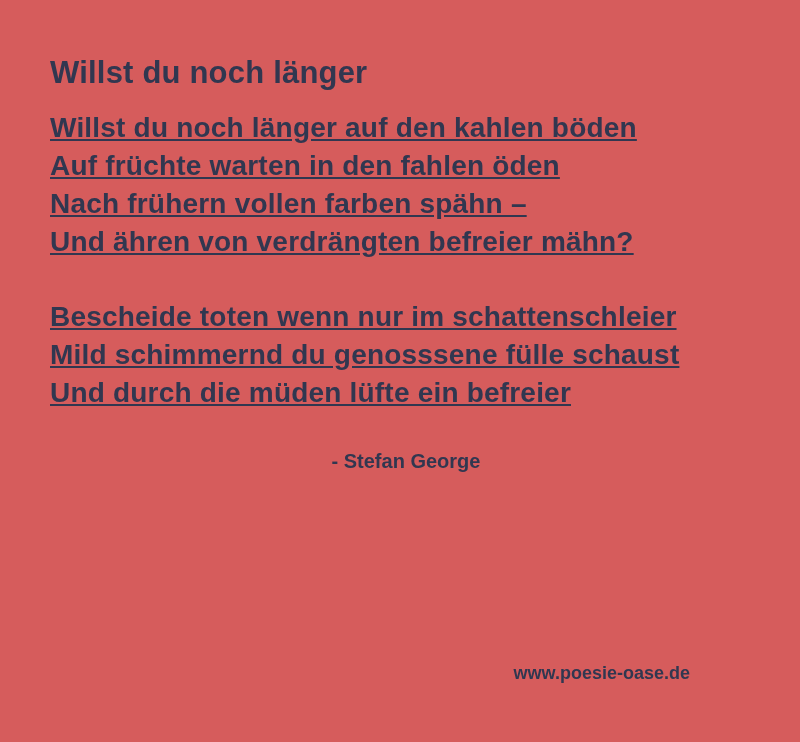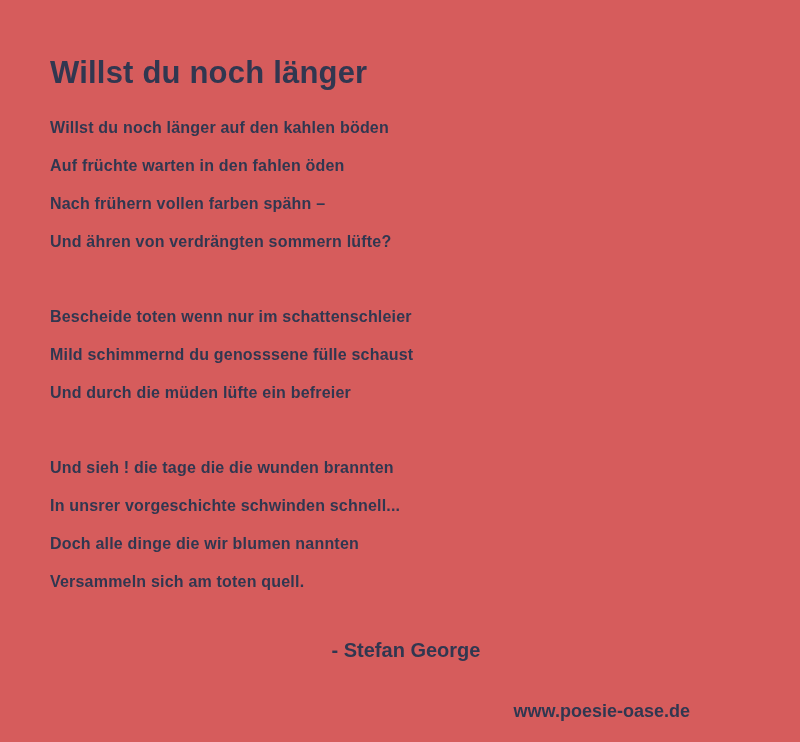--- a/index.html
+++ b/index.html
@@ -26,67 +26,62 @@
     margin: 0 0 16px 0;
     font-size: 31px;
     font-weight: 700;
     line-height: 1.25;
     letter-spacing: 0.2px;
   }
   .stanza {
     margin: 0 0 37px 0;
   }
   .poem-line {
-    font-size: 16px;
+    font-size: 28px;
     font-weight: 700;
     line-height: 38px;
     letter-spacing: 0.2px;
+    text-decoration: underline;
   }
   .author-line {
     margin-top: 26px;
     font-size: 20px;
     font-weight: 700;
     line-height: 24px;
     text-align: center;
   }
   .website {
     position: absolute;
-    top: 700px;
+    top: 662px;
     right: 110px;
     font-size: 18px;
     font-weight: 700;
     line-height: 22px;
     color: #313750;
     text-decoration: none;
   }
 </style>
 </head>
 <body>
 
 <div class="card">
 
   <h1 class="poem-title">Willst du noch länger</h1>
 
   <div class="stanza">
     <div class="poem-line">Willst du noch länger auf den kahlen böden</div>
     <div class="poem-line">Auf früchte warten in den fahlen öden</div>
     <div class="poem-line">Nach frühern vollen farben spähn –</div>
-    <div class="poem-line">Und ähren von verdrängten sommern lüfte?</div>
+    <div class="poem-line">Und ähren von verdrängten befreier mähn?</div>
   </div>
 
   <div class="stanza">
     <div class="poem-line">Bescheide toten wenn nur im schattenschleier</div>
     <div class="poem-line">Mild schimmernd du genosssene fülle schaust</div>
     <div class="poem-line">Und durch die müden lüfte ein befreier</div>
   </div>
 
-  <div class="stanza">
-    <div class="poem-line">Und sieh ! die tage die die wunden brannten</div>
-    <div class="poem-line">In unsrer vorgeschichte schwinden schnell...</div>
-    <div class="poem-line">Doch alle dinge die wir blumen nannten</div>
-    <div class="poem-line">Versammeln sich am toten quell.</div>
-  </div>
 
   <div class="author-line">- Stefan George</div>
 
   <div class="website">www.poesie-oase.de</div>
 
 </div>
 
 </body></html>

